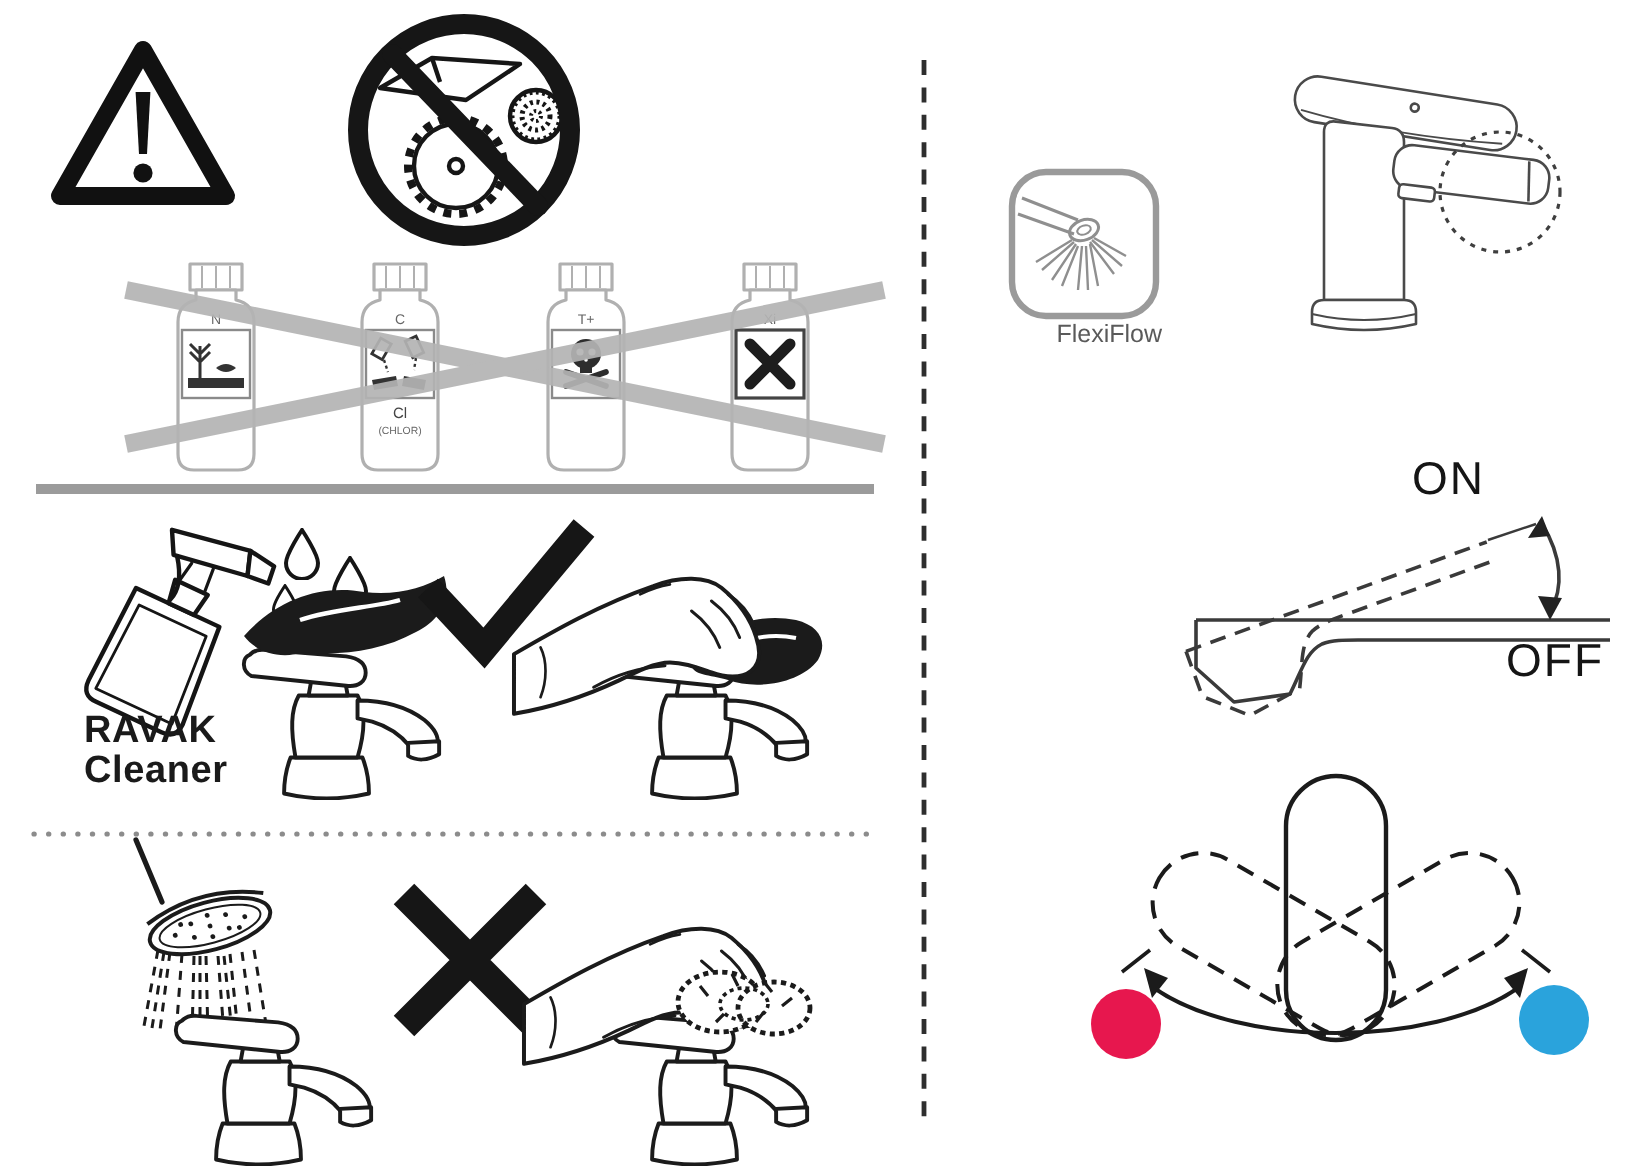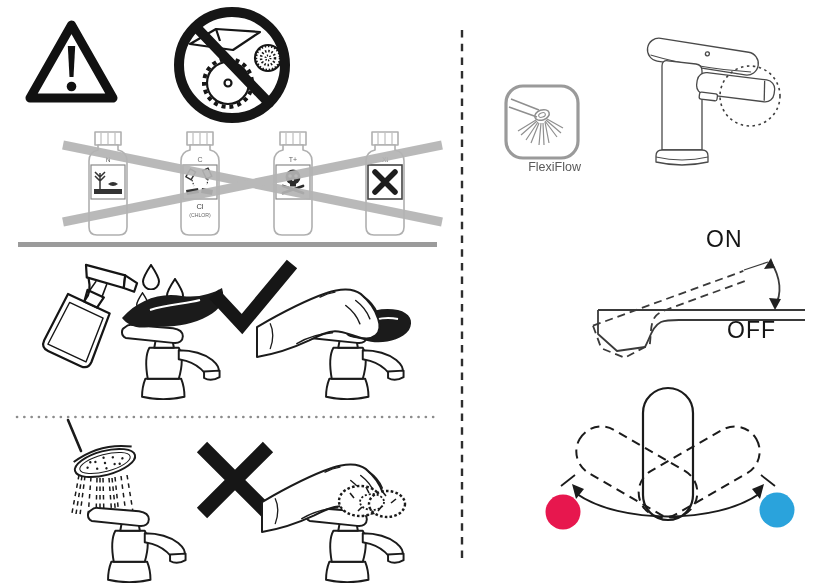--- a/index.html
+++ b/index.html
@@ -169,20 +169,24 @@
     <path d="M0,32 L28,62 L78,2" transform="translate(184,14)" stroke="#161616" stroke-width="13.5" fill="none"></path>
 
     <use href="#faucet-sym" x="268" y="50" width="123" height="102"></use>
     <g>
       <path d="M316,82 C326,66 348,58 368,62 C380,65 384,73 379,82 C370,94 348,97 334,92 C324,89 314,90 316,82 Z" fill="#1b1b1b"></path>
       <path d="M334,76 C346,70 358,69 368,71" stroke="#fff" stroke-width="2" fill="none"></path>
     </g>
     <use href="#hand-sym" x="225" y="16" width="150" height="112"></use>
   </svg>
 
+  <div class="abs brand-text" style="left:42px;top:356px">
+    <div>RAVAK</div>
+    <div>Cleaner</div>
+  </div>
 
   <svg class="abs" style="left:15px;top:414px" width="426" height="6" viewBox="0 0 426 6">
     <path d="M2,3 H424" stroke="#8c8c8c" stroke-width="2.6" stroke-linecap="round" stroke-dasharray="0.1 7.2" fill="none"></path>
   </svg>
 
   <svg class="abs" style="left:30px;top:425px" width="415" height="160" viewBox="0 0 415 160">
 
     <g transform="translate(75,38)">
       <path d="M-24,-12 L-37,-43" stroke="#1b1b1b" stroke-width="2.6" fill="none" stroke-linecap="round"></path>
       <g transform="rotate(-15)">
@@ -270,21 +274,21 @@
         <path d="M40,94 H200"></path>
         <path d="M40,94 V118 L59,135 L87,131 C93,119 95,110 103,106 C108,104 114,104 121,104 H200"></path>
       </g>
       <path d="M186,54 L210,46" stroke-width="1.2"></path>
       <path d="M213,46 C223,62 224,78 217,90"></path>
     </g>
     <path d="M213,42 L206,53 L217,52 Z" fill="#222"></path>
     <path d="M217,94 L211,82 L223,83 Z" fill="#222"></path>
   </svg>
   <div class="abs onoff-text" style="left:706px;top:226px">ON</div>
-  <div class="abs onoff-text" style="left:727px;top:317px">OFF</div>
+  <div class="abs onoff-text" style="left:753px;top:317px">OFF</div>
 
   <svg class="abs" style="left:525px;top:370px" width="295" height="200" viewBox="0 0 295 200">
     <g stroke="#1b1b1b" stroke-width="2.2" fill="none" stroke-linejoin="round">
       <rect x="118" y="18" width="50" height="132" rx="25"></rect>
       <rect x="118" y="18" width="50" height="132" rx="25" stroke-dasharray="9 6" stroke-width="2" transform="rotate(-60 143 120)"></rect>
       <rect x="118" y="18" width="50" height="132" rx="25" stroke-dasharray="9 6" stroke-width="2" transform="rotate(60 143 120)"></rect>
       <path d="M52,124 C95,154 191,154 234,124" stroke-width="2"></path>
       <path d="M36,116 L50,105 M236,105 L250,116" stroke-width="1.8"></path>
     </g>
     <path d="M47,114 L59,119 L51,129 Z" fill="#1b1b1b"></path>

